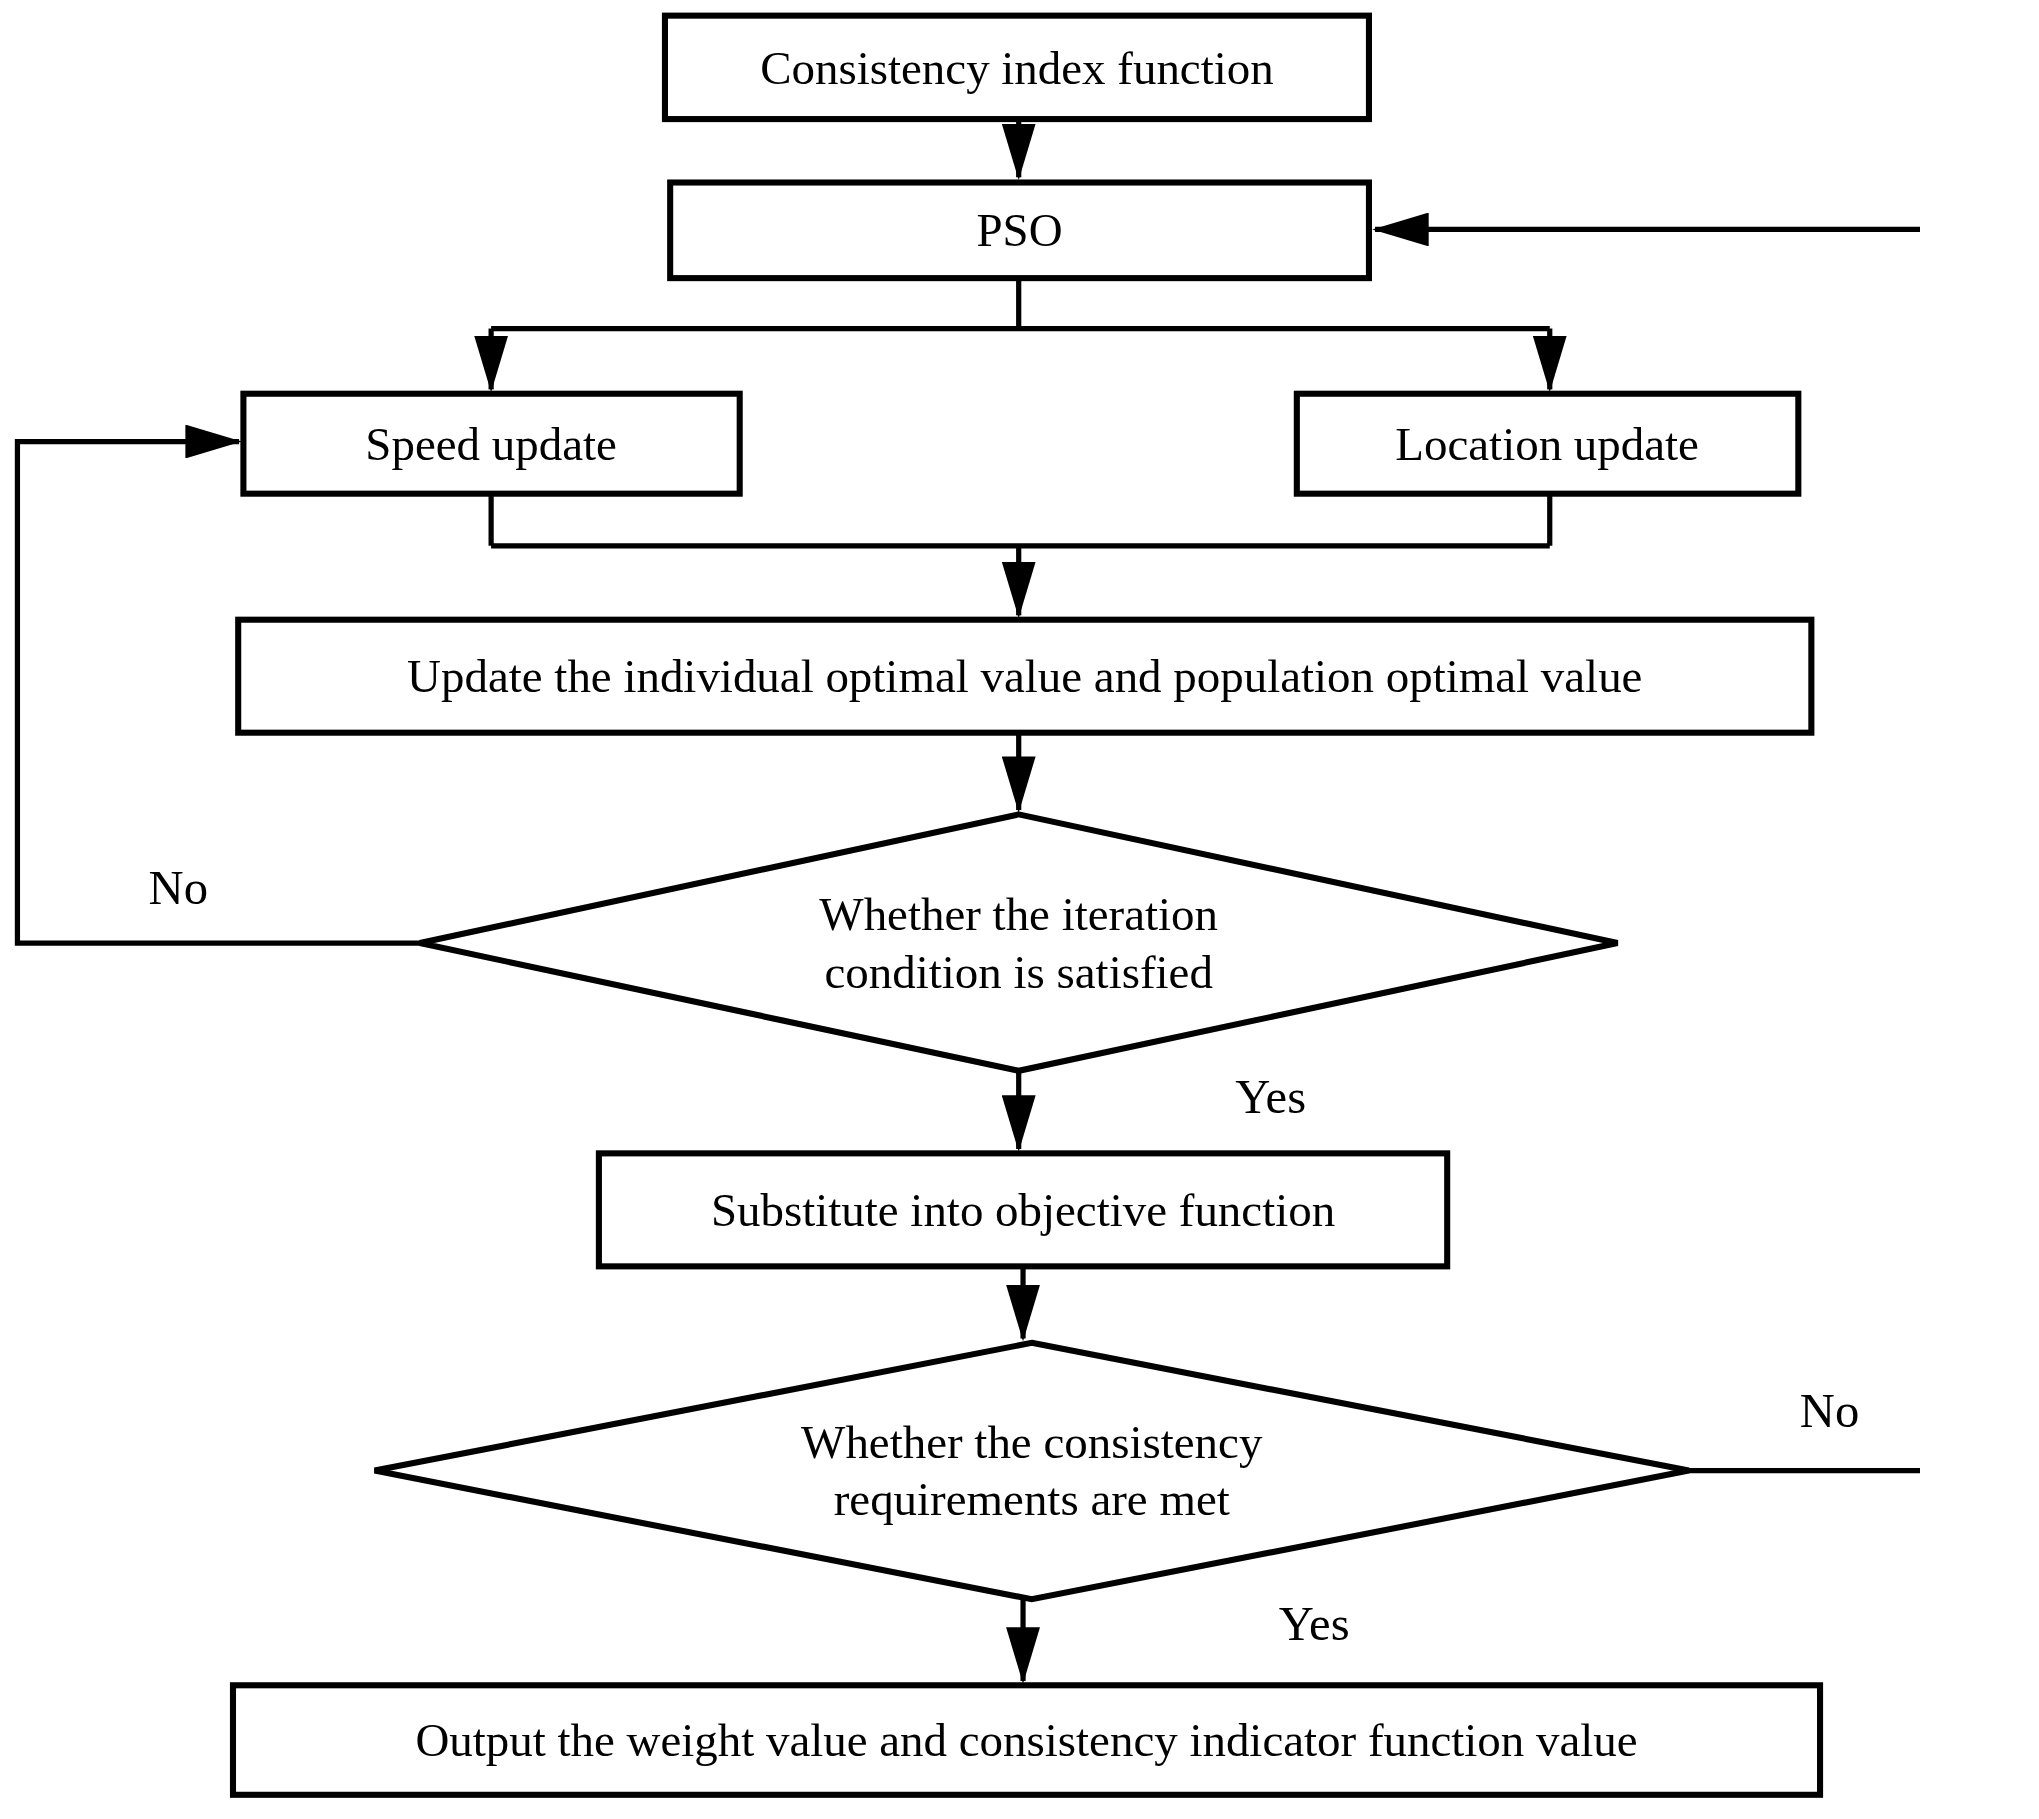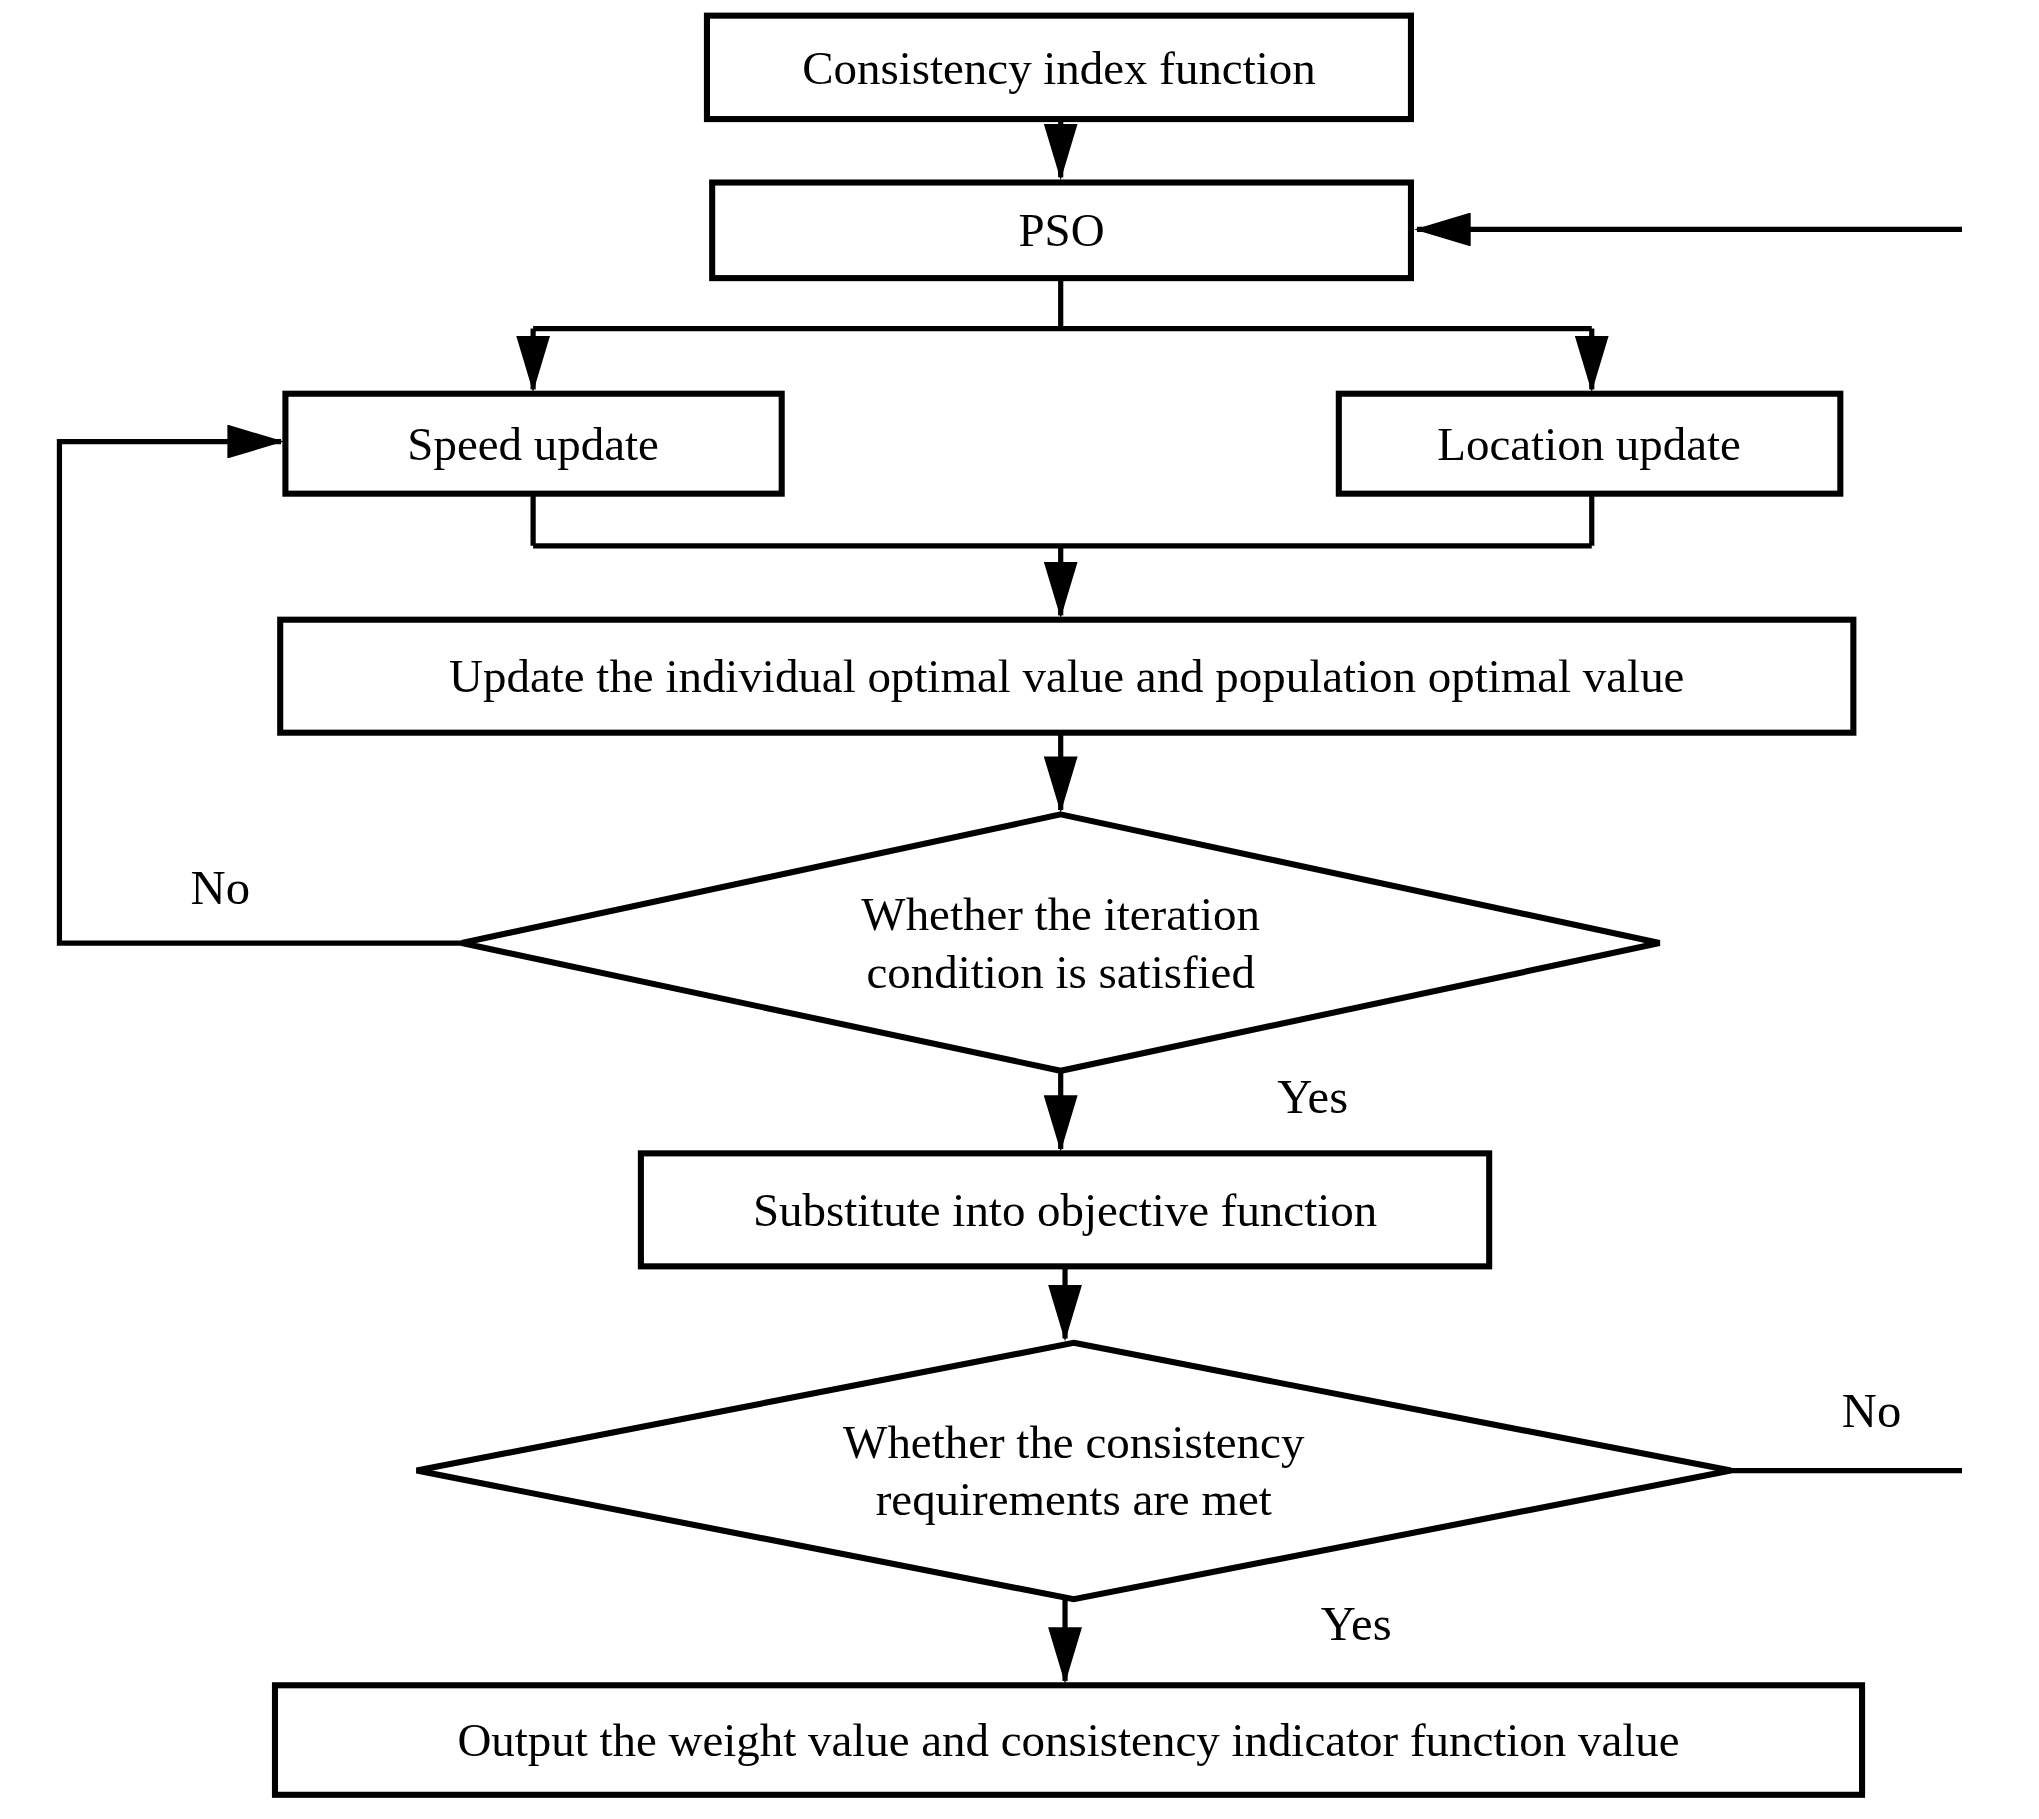--- a/index.html
+++ b/index.html
@@ -11,21 +11,20 @@
     margin: 0;
     padding: 0;
     background: #ffffff;
   }
   .canvas {
     position: relative;
     width: 1920px;
     height: 1820px;
     background: var(--fill, #fff);
     overflow: hidden;
-    padding-left: 42px;
   }
   svg {
     display: block;
     width: 2040px;
     height: 1820px;
   }
   svg text {
     font-family: "Liberation Serif", "DejaVu Serif", serif;
     fill: var(--text, #000);
   }

